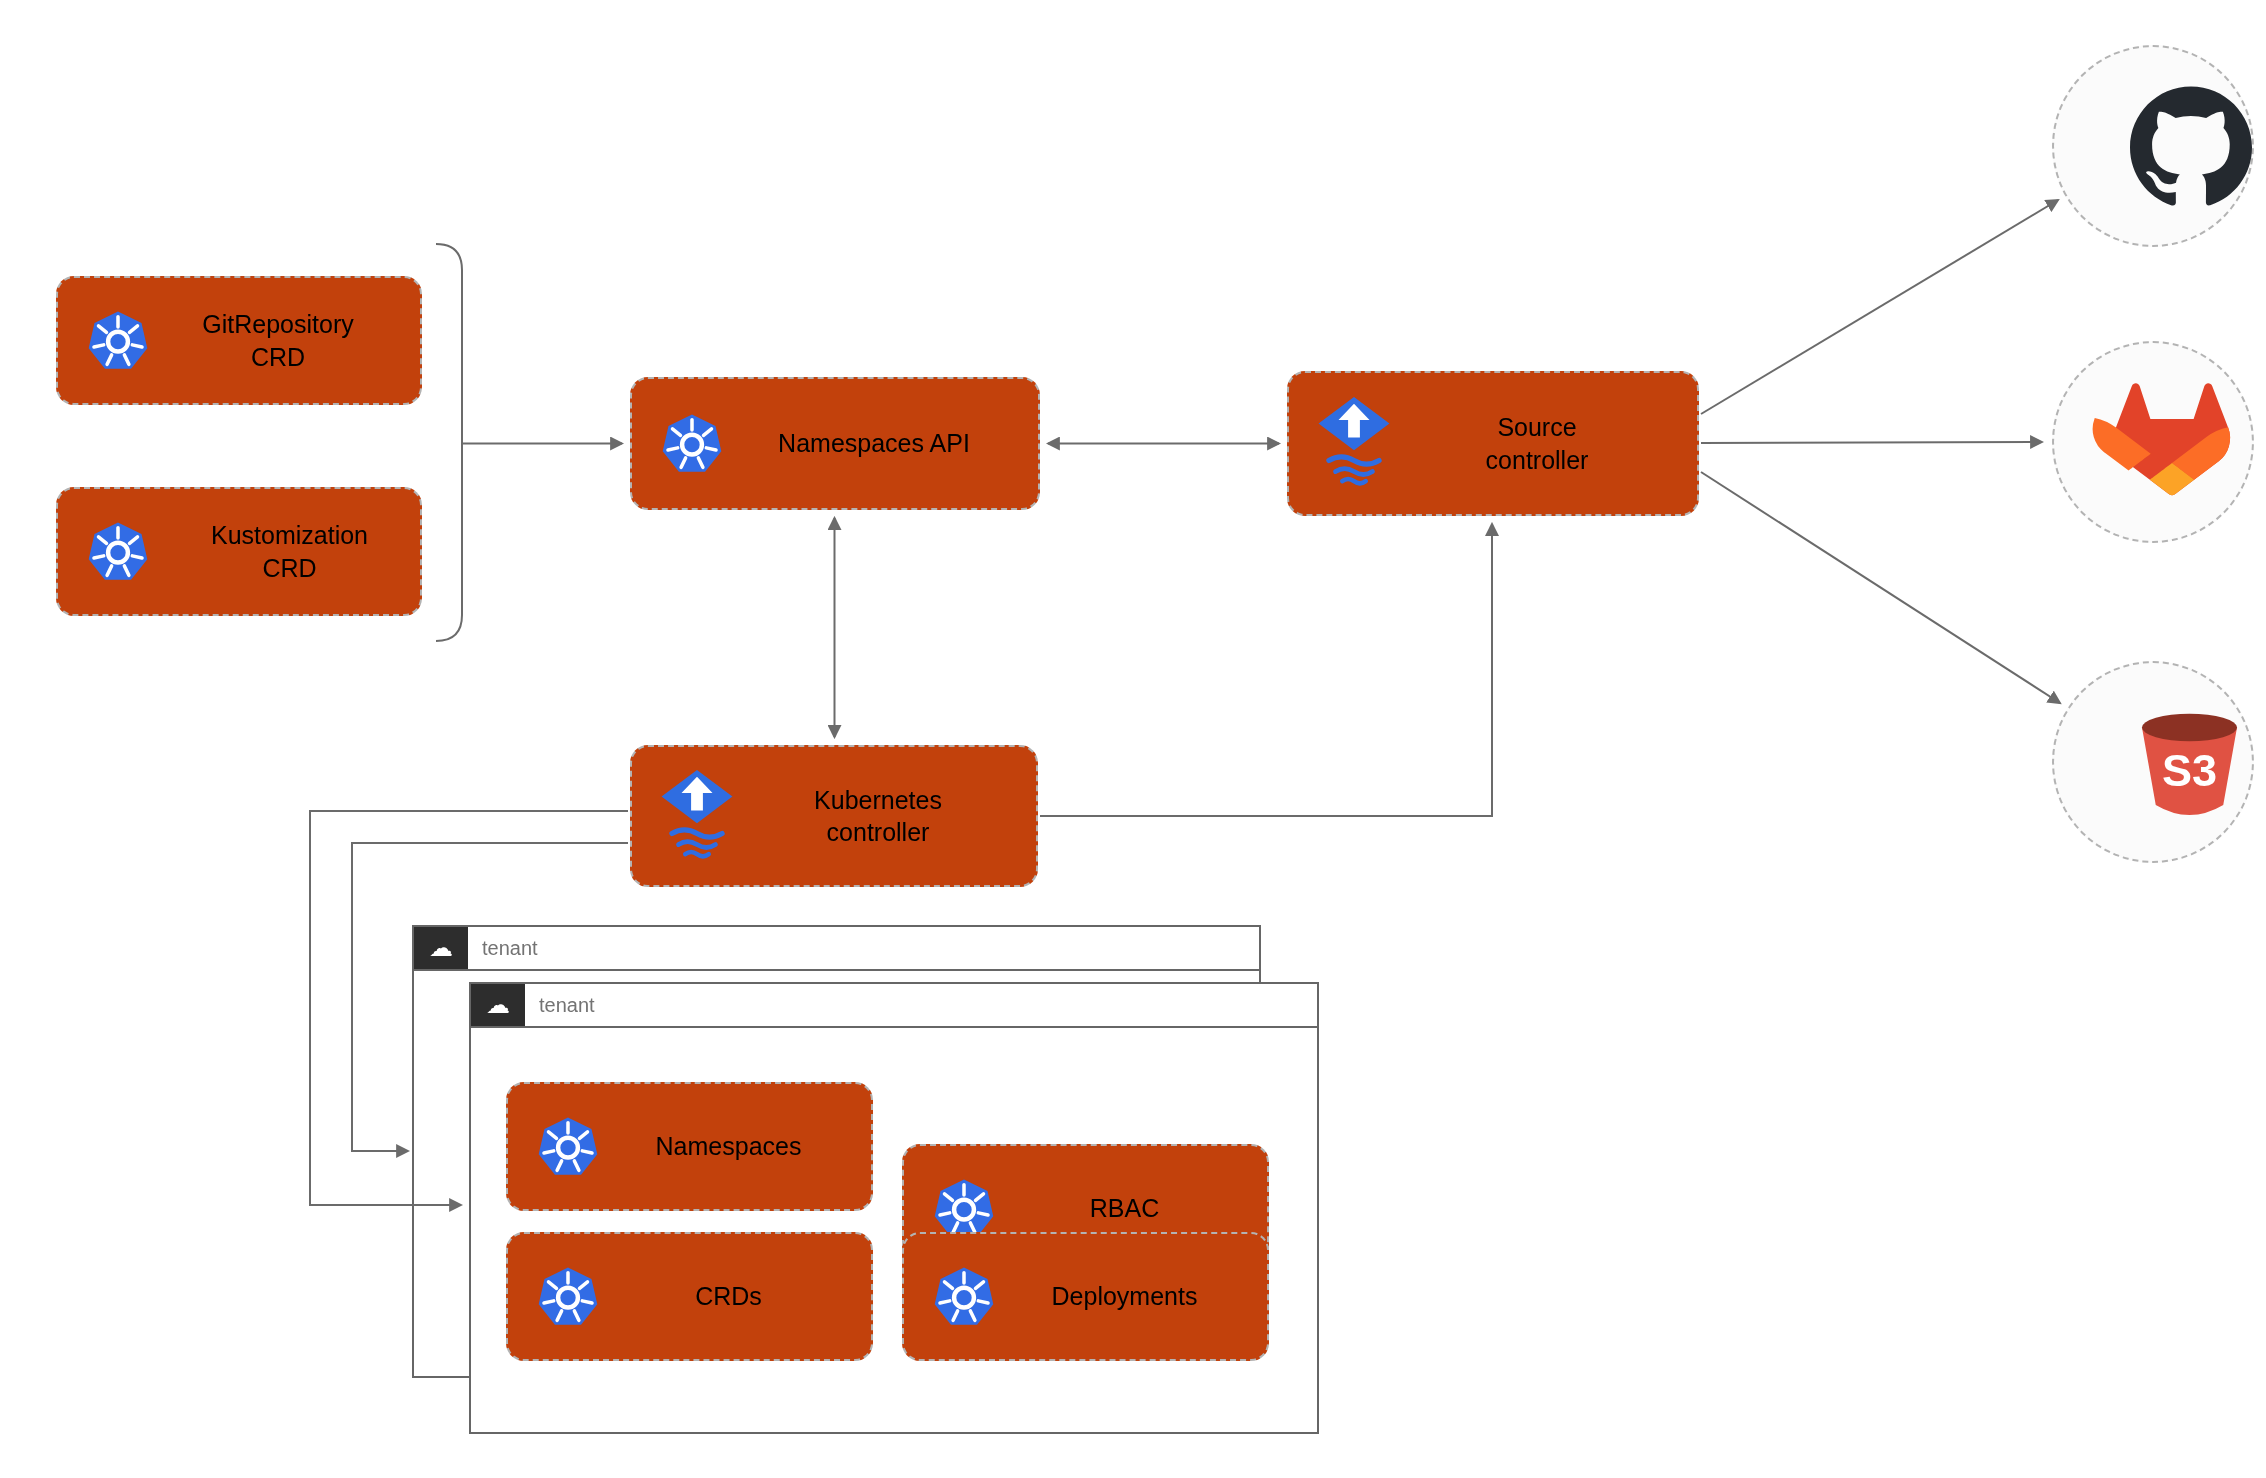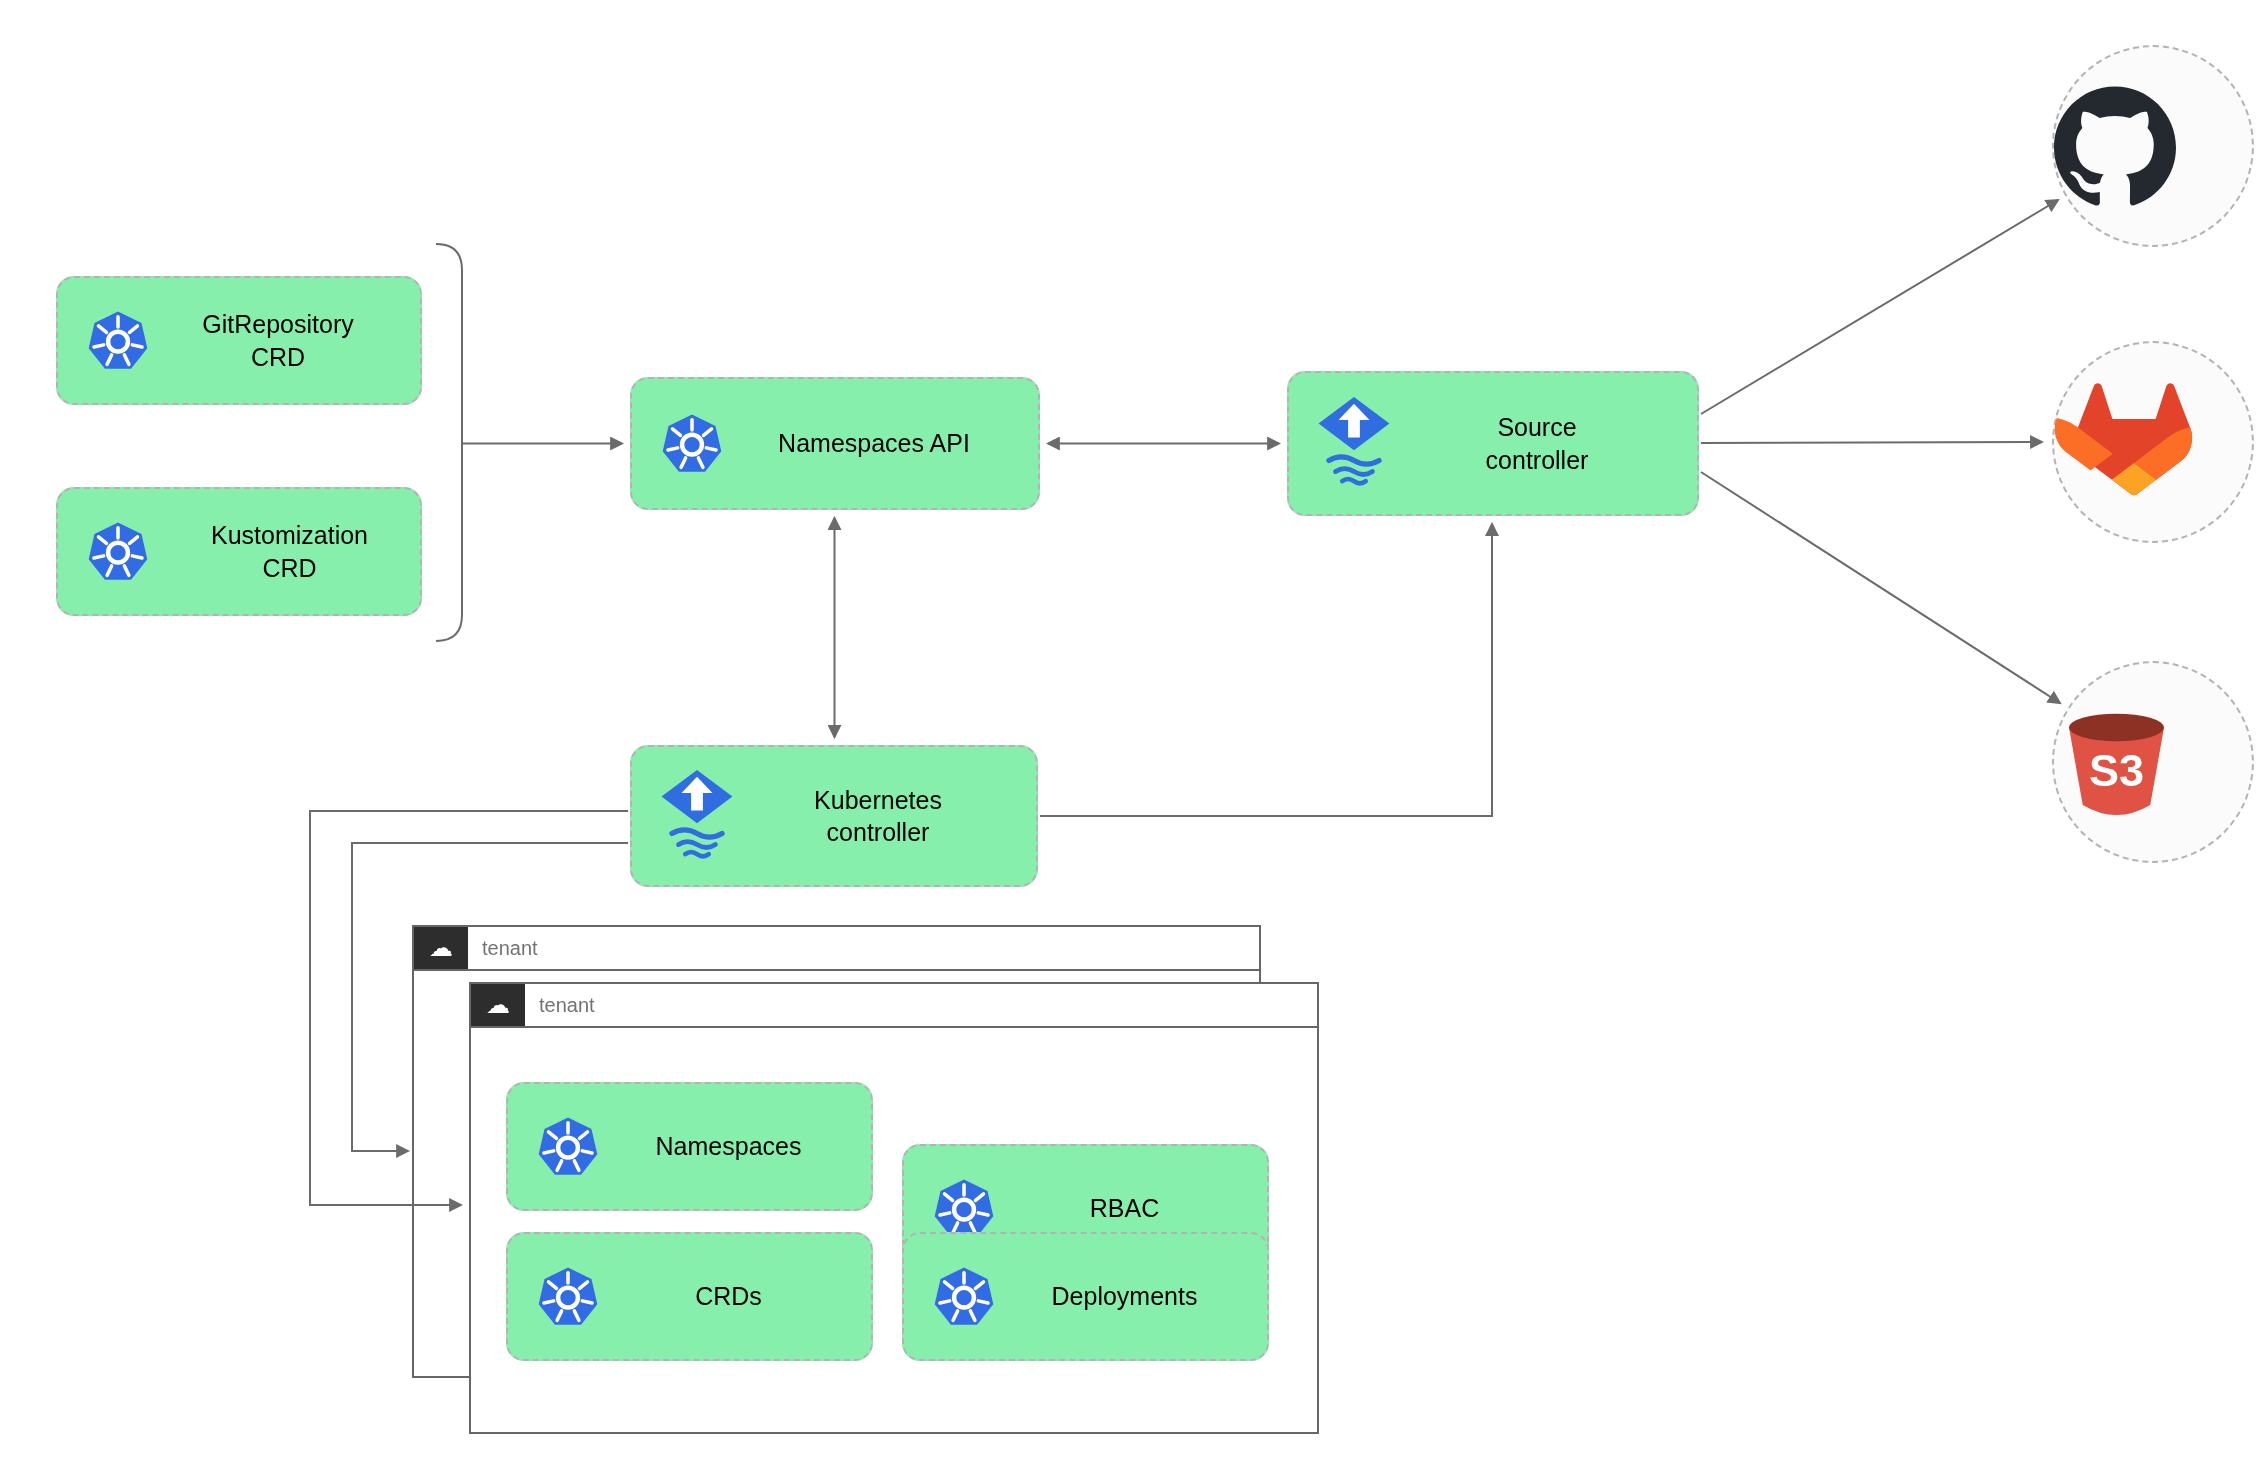--- a/index.html
+++ b/index.html
@@ -1,33 +1,33 @@
 <!DOCTYPE html>
 <html><head>
 <meta charset="utf-8">
 <style>
   * { box-sizing: border-box; }
   body { margin: 0; background: #ffffff; font-family: "Liberation Sans", "DejaVu Sans", sans-serif; }
   .canvas { position: relative; width: 2266px; height: 1478px; background: #ffffff; overflow: hidden; }
 
   .node {
     position: absolute; display: flex; align-items: center;
-    background: #86efac; border: 2px dashed #b3b3b3; border-radius: 18px; z-index: 3;
+    background: #c2410c; border: 2px dashed #b3b3b3; border-radius: 18px; z-index: 3;
   }
   .node .icon { flex: 0 0 auto; display: flex; margin-left: 28px; }
   .node .icon svg { display: block; }
   .node .label {
     flex: 1; text-align: center; font-size: 25px; color: #000;
     white-space: pre-line; line-height: 1.3; padding-right: 14px;
   }
 
   .circle {
     position: absolute; width: 202px; height: 202px; border-radius: 50%;
     border: 2px dashed #b3b3b3; background: #fbfbfb;
-    display: flex; align-items: center; justify-content: flex-start; z-index: 3;
+    display: flex; align-items: center; justify-content: flex-end; z-index: 3;
   }
 
   .tenant { position: absolute; background: #ffffff; border: 2px solid #666666; }
   .tenant.back  { z-index: 1; }
   .tenant.front { z-index: 2; }
   .tenant-header {
     position: absolute; top: 0; left: 0; right: 0; height: 44px;
     border-bottom: 2px solid #666666; display: flex; align-items: stretch;
   }
   .tenant-chip {

